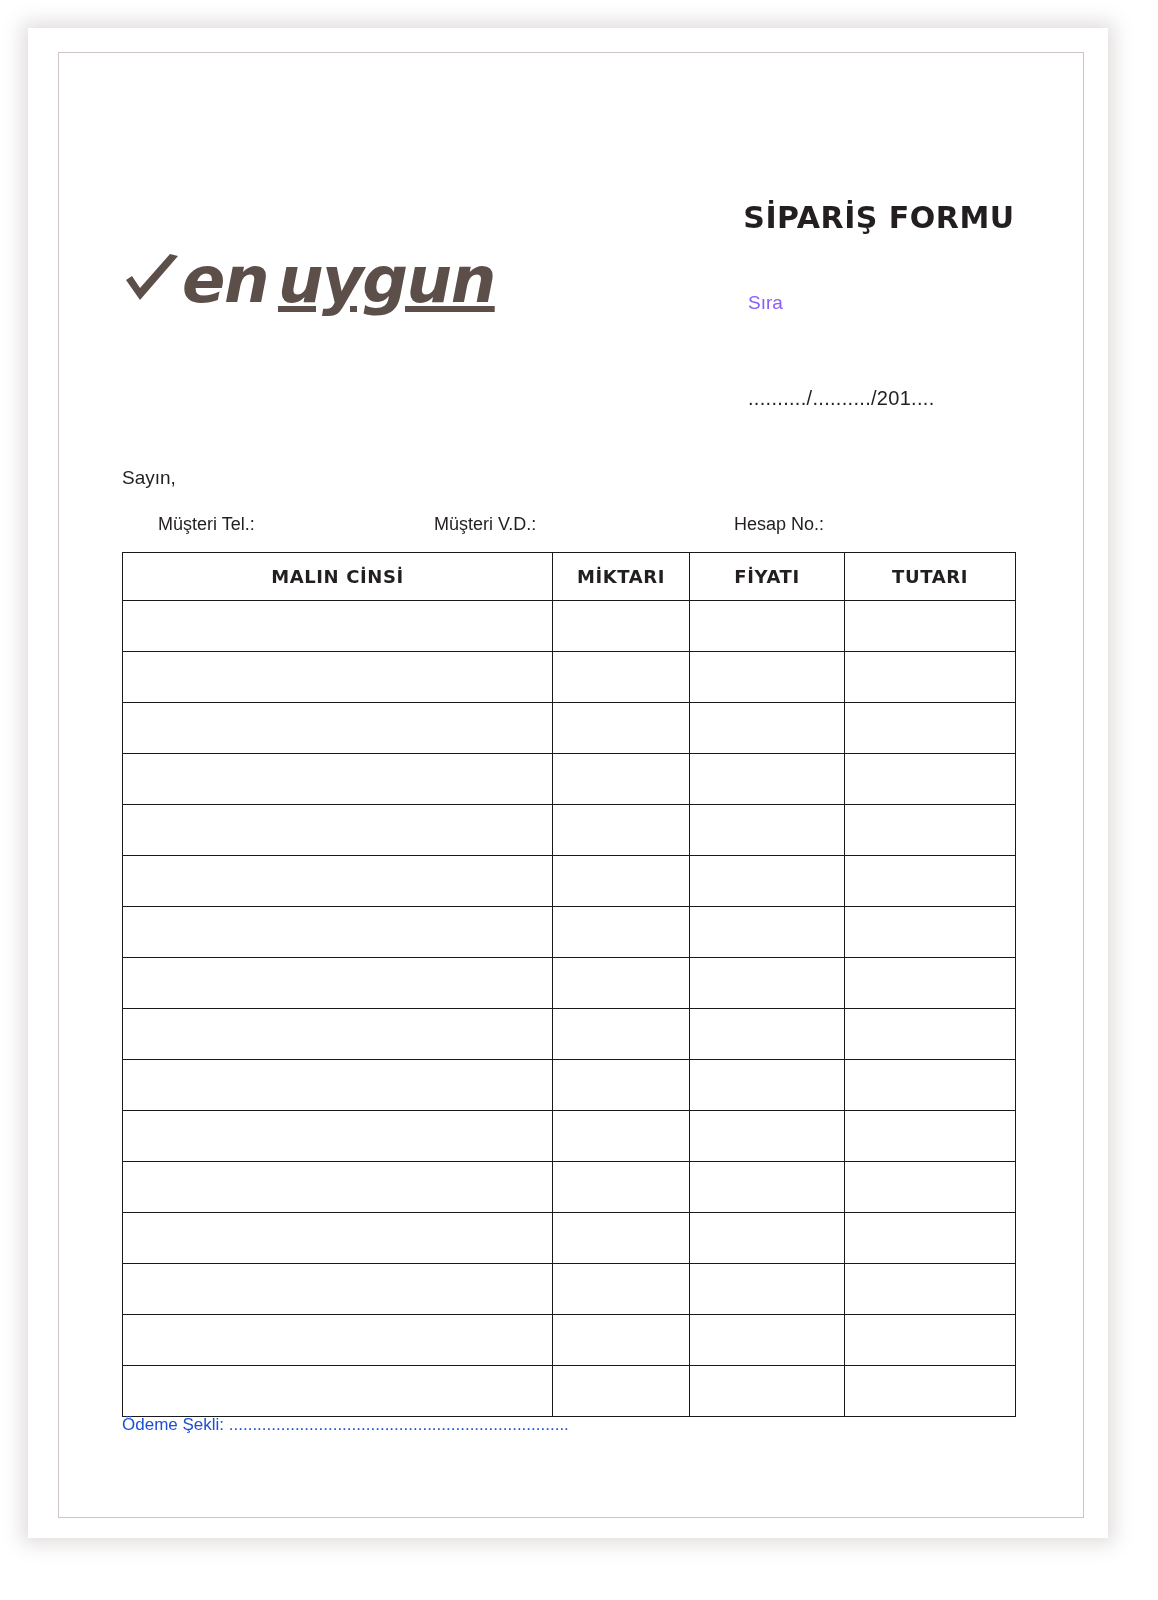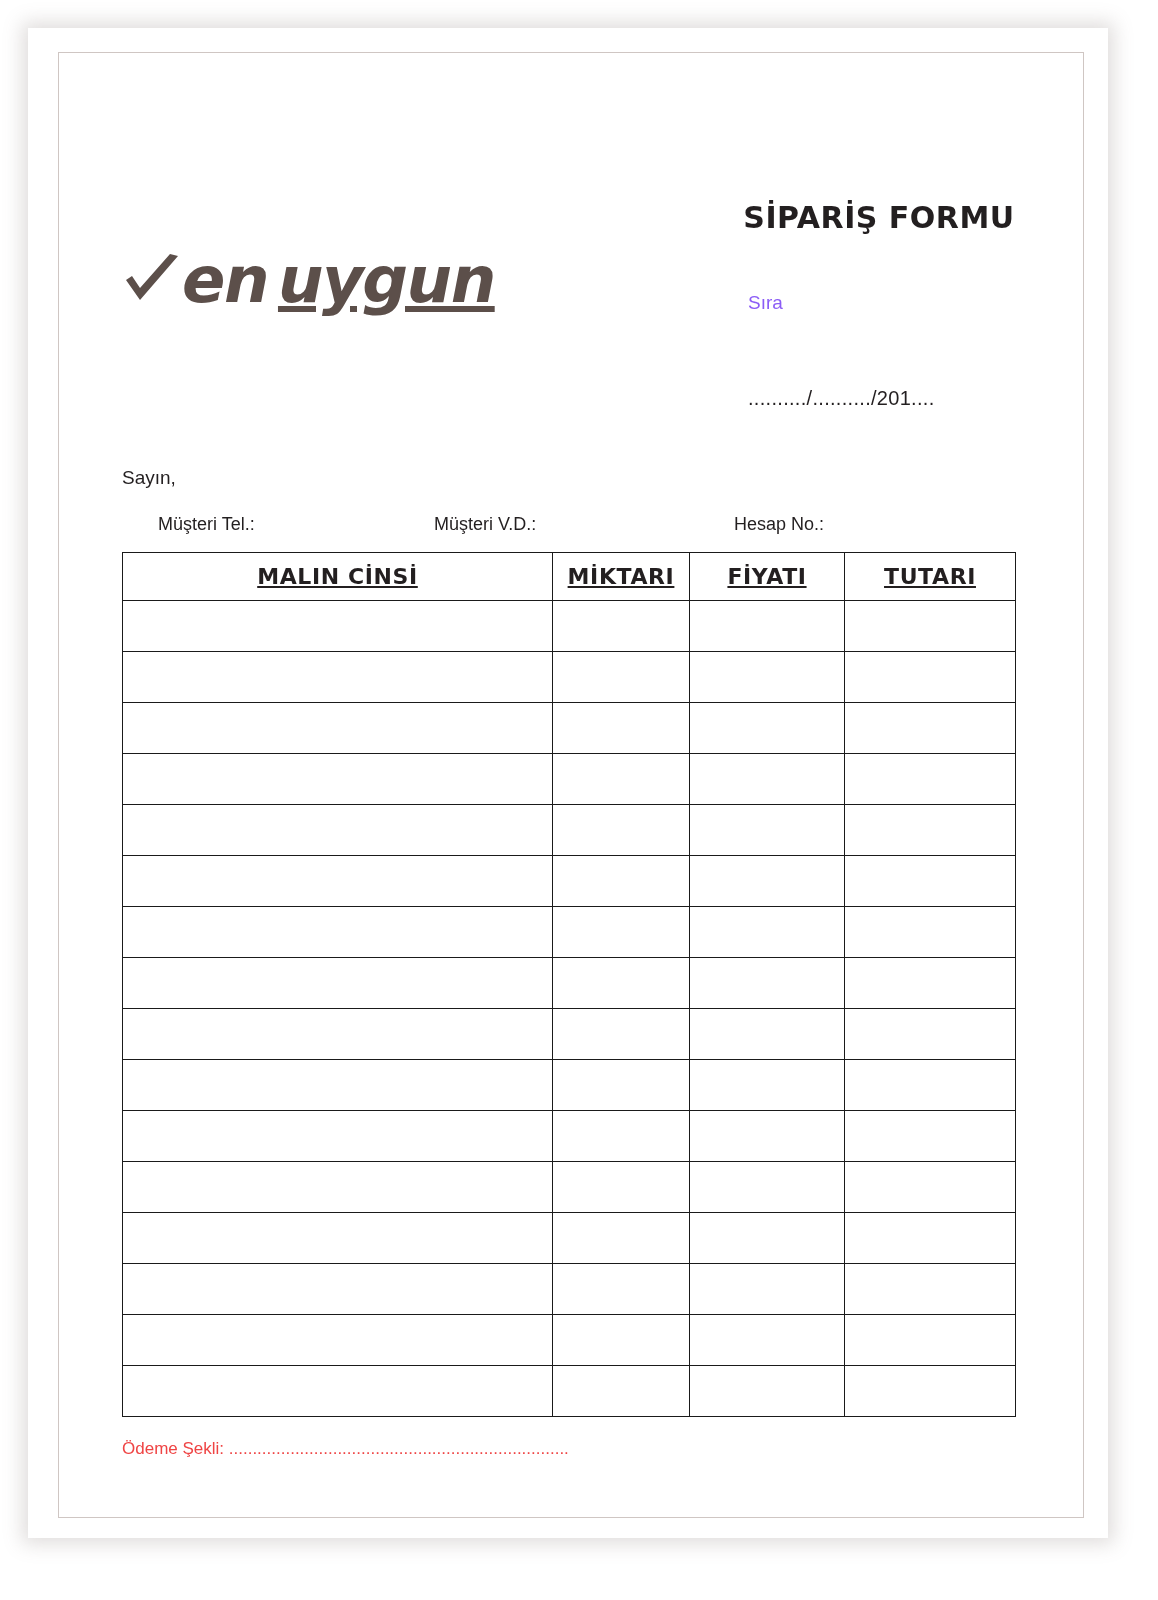--- a/index.html
+++ b/index.html
@@ -135,43 +135,41 @@
   table.order-table th,
   table.order-table td {
     border: 1.6px solid #1a1a1a;
     padding: 0;
     margin: 0;
   }
   table.order-table th {
     height: 47px;
     font-family: "DejaVu Sans", sans-serif;
     font-weight: bold;
-    font-size: 22px;
+    font-size: 18px;
     letter-spacing: 0.6px;
     text-align: center;
     color: #231f20;
-    text-decoration: underline;
   }
   table.order-table td {
     height: 50px;
   }
   col.c-cins   { width: 430px; }
   col.c-miktar { width: 137px; }
   col.c-fiyat  { width: 155px; }
   col.c-tutar  { width: 171px; }
 
   
   .odeme {
     position: absolute;
     left: 64px;
     top: 1363px;
     font-size: 17px;
-    color: #ef4444;
+    color: #1d4ed8;
     white-space: nowrap;
-    margin-top: 24px;
   }
 </style>
 </head>
 <body>
 
 <div class="page-shadow"></div>
 <div class="page-inner"></div>
 
 <div class="sheet">
 

